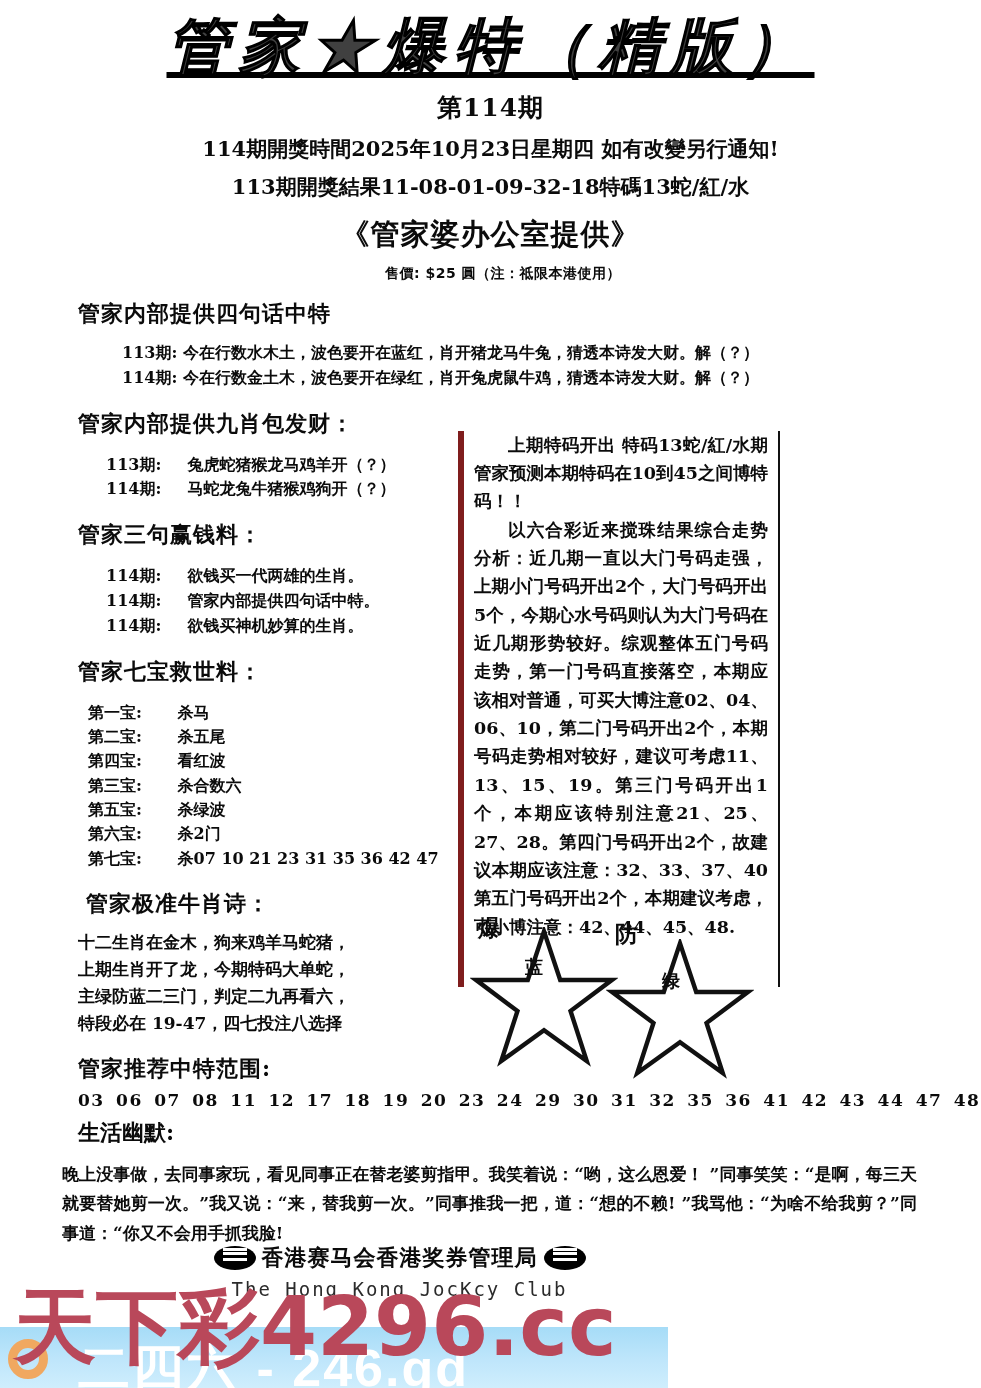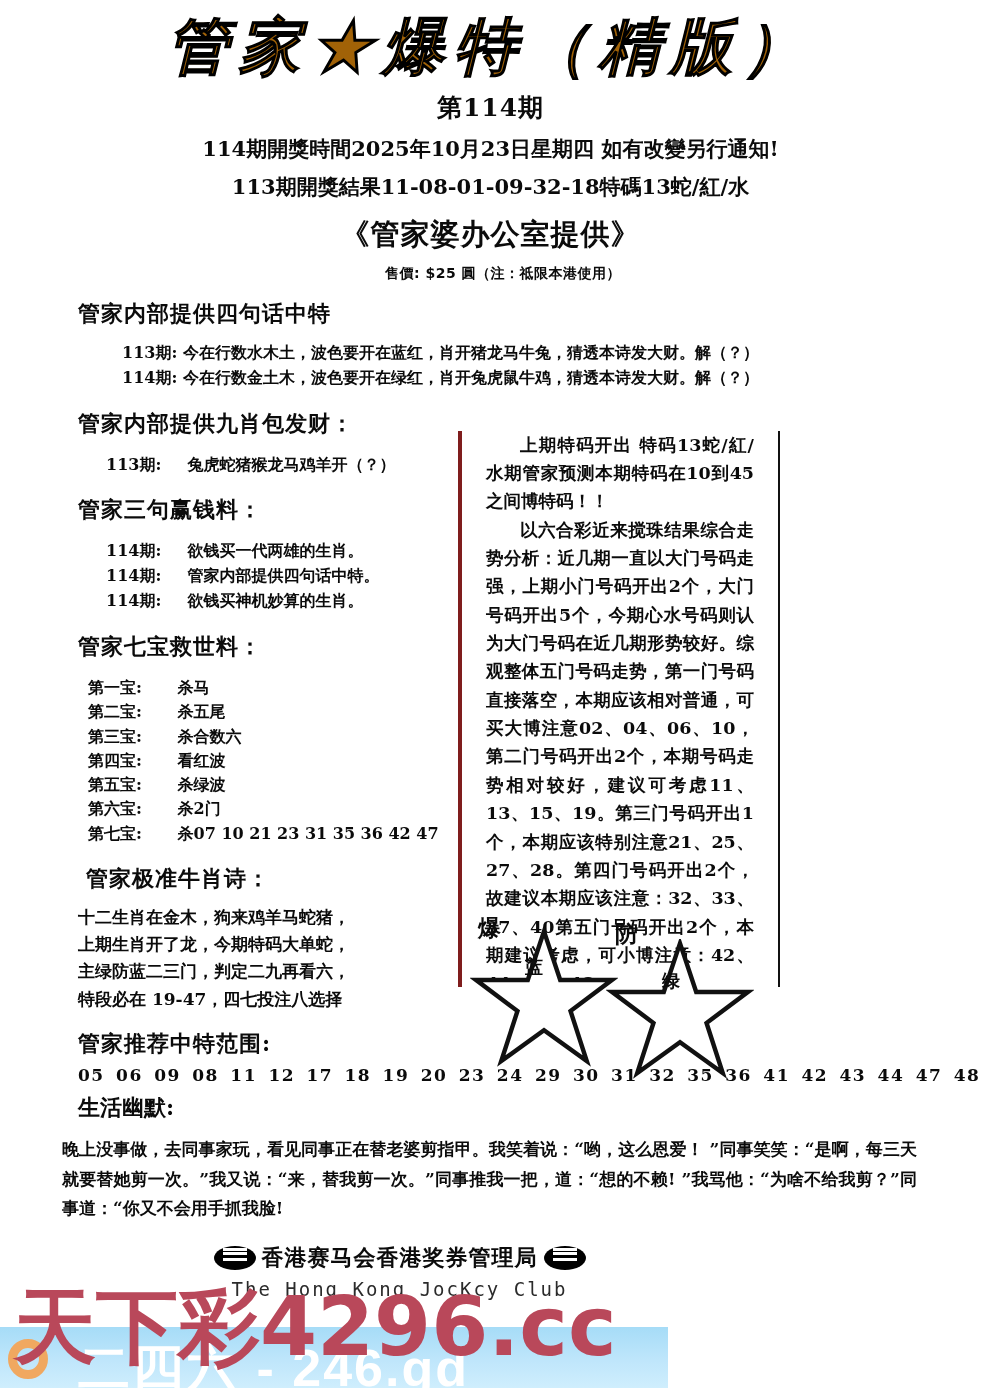--- a/index.html
+++ b/index.html
@@ -21,22 +21,23 @@
     text-align: center;
     padding-top: 14px;
   }
   .main-title {
     font-family: "DejaVu Serif", "Liberation Serif", serif;
     font-size: 62px;
     font-weight: 900;
     font-style: italic;
     letter-spacing: 10px;
     line-height: 1.05;
-    color: #a16207;
-    white-space: nowrap;
+    color: #404040;
+    white-space: nowrap;
+    text-decoration: underline;
     -webkit-text-stroke: 1px #000;
   }
   .issue-no {
     font-family: "DejaVu Serif", "Liberation Serif", serif;
     font-size: 25px;
     font-weight: 700;
     margin-top: 12px;
     letter-spacing: 1px;
   }
   .draw-line {
@@ -124,24 +125,24 @@
     padding-left: 0px;
   }
 
   
   .right-box {
     position: absolute;
     left: 458px;
     top: 22px;
     width: 322px;
     height: 556px;
-    border-left: 4px solid #7f1d1d;
+    border-left: 6px solid #7f1d1d;
     border-right: 2px solid #111;
     box-sizing: border-box;
-    padding: 0 24px;
+    padding: 0 10px;
   }
   .right-box .rb-text {
     font-family: "DejaVu Serif", "Liberation Serif", serif;
     font-size: 17.5px;
     font-weight: 600;
     line-height: 1.62;
     text-align: justify;
     text-justify: inter-character;
     margin: 0;
   }
@@ -318,20 +319,24 @@
   <div class="cols">
 
     <div class="left-col">
 
       <div class="block nine-list">
         <div class="sec-head">管家内部提供九肖包发财：</div>
         <div class="row-line">
           <span class="lbl">113期:</span>
           <span>兔虎蛇猪猴龙马鸡羊开（？）</span>
         </div>
+        <div class="row-line">
+          <span class="lbl">114期:</span>
+          <span>马蛇龙兔牛猪猴鸡狗开（？）</span>
+        </div>
       </div>
 
       <div class="block three-list">
         <div class="sec-head">管家三句赢钱料：</div>
         <div class="row-line">
           <span class="lbl">114期:</span>
           <span>欲钱买一代两雄的生肖。</span>
         </div>
         <div class="row-line">
           <span class="lbl">114期:</span>
@@ -347,26 +352,26 @@
         <div class="sec-head">管家七宝救世料：</div>
         <div class="row-line">
           <span class="lbl">第一宝:</span>
           <span>杀马</span>
         </div>
         <div class="row-line">
           <span class="lbl">第二宝:</span>
           <span>杀五尾</span>
         </div>
         <div class="row-line">
+          <span class="lbl">第四宝:</span>
+          <span>看红波</span>
+        </div>
+        <div class="row-line">
           <span class="lbl">第三宝:</span>
           <span>杀合数六</span>
-        </div>
-        <div class="row-line">
-          <span class="lbl">第四宝:</span>
-          <span>看红波</span>
         </div>
         <div class="row-line">
           <span class="lbl">第五宝:</span>
           <span>杀绿波</span>
         </div>
         <div class="row-line">
           <span class="lbl">第六宝:</span>
           <span>杀2门</span>
         </div>
         <div class="row-line">
@@ -407,21 +412,21 @@
       </div>
       <div class="star-label" style="left:145px; top:12px;">防</div>
       <div class="star-inner" style="left:192px; top:62px;">绿</div>
 
     </div>
 
   </div>
 
   <div class="recommend">
     <div class="sec-head">管家推荐中特范围:</div>
-    <div class="num-range">05 06 09 08 11 12 17 18 19 20 23 24 29 30 31 32 35 36 41 42 43 44 47 48</div>
+    <div class="num-range">03 06 07 08 11 12 17 18 19 20 23 24 29 30 31 32 35 36 41 42 43 44 47 48</div>
   </div>
 
   <div class="humor-head">生活幽默:</div>
   <div class="humor-body">晚上没事做，去同事家玩，看见同事正在替老婆剪指甲。我笑着说：“哟，这么恩爱！ ”同事笑笑：“是啊，每三天就要替她剪一次。”我又说：“来，替我剪一次。”同事推我一把，道：“想的不赖! ”我骂他：“为啥不给我剪？”同事道：“你又不会用手抓我脸!</div>
 
 </div>
 
 <div class="footer">
   <div class="footer-cn">
     <span class="hkjc-emblem"></span>

